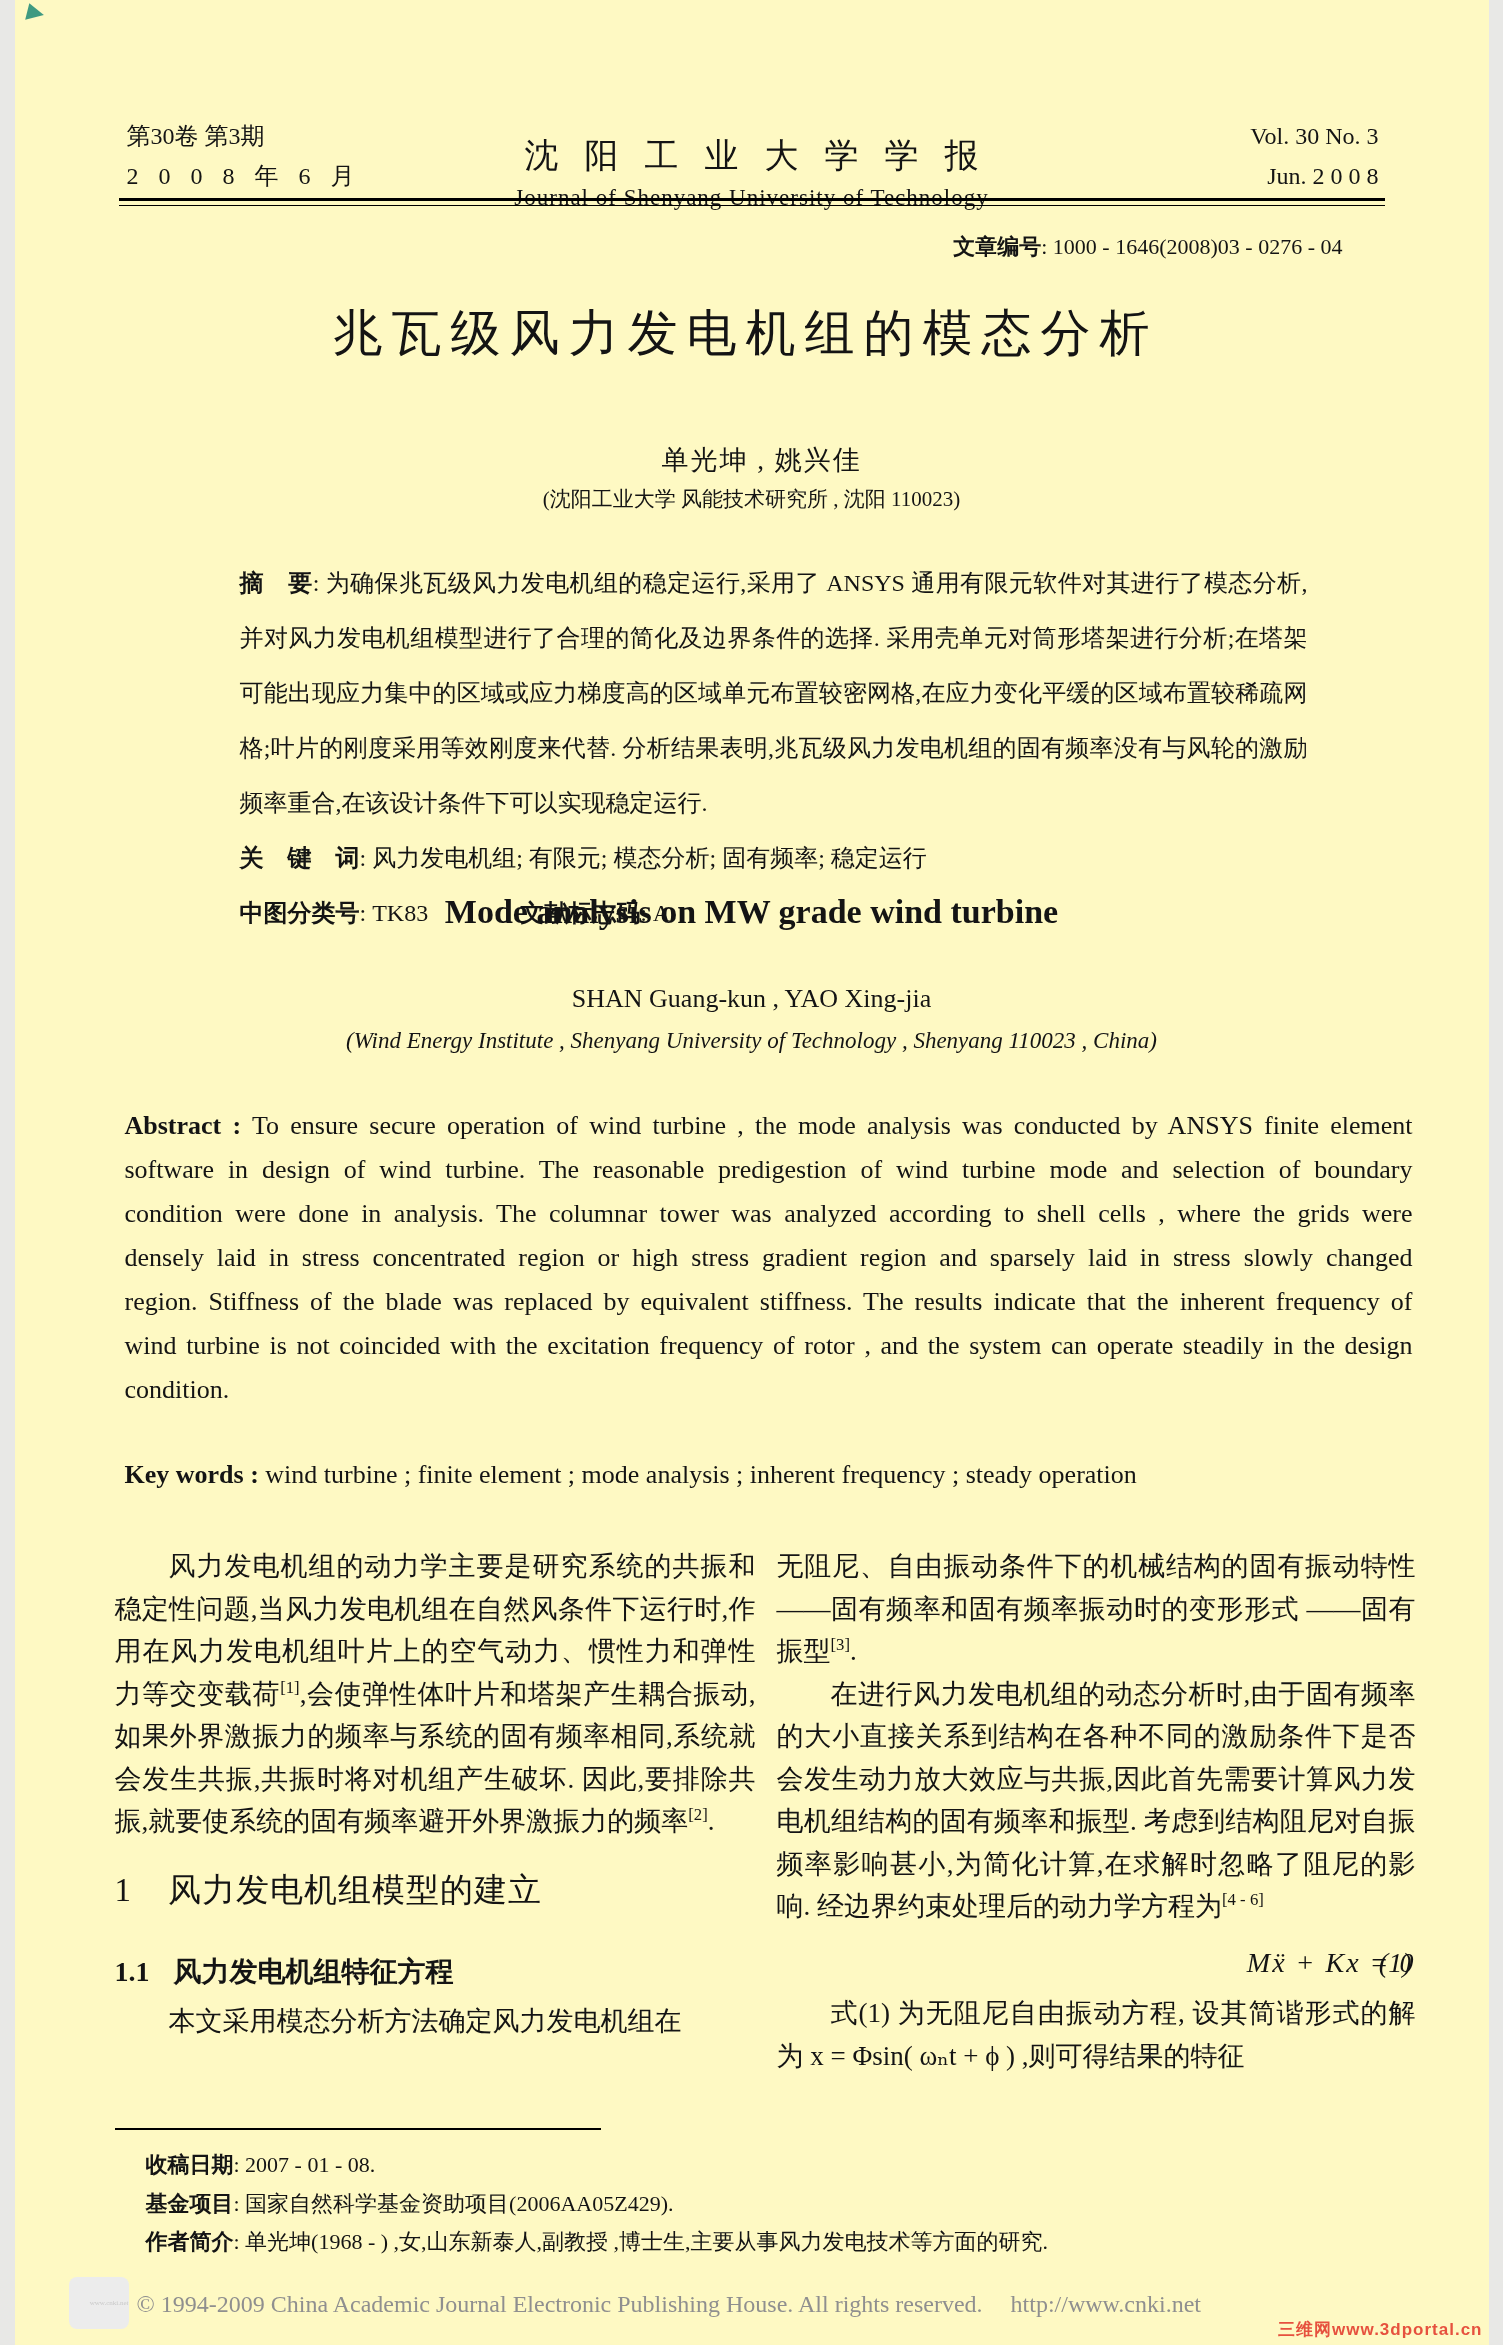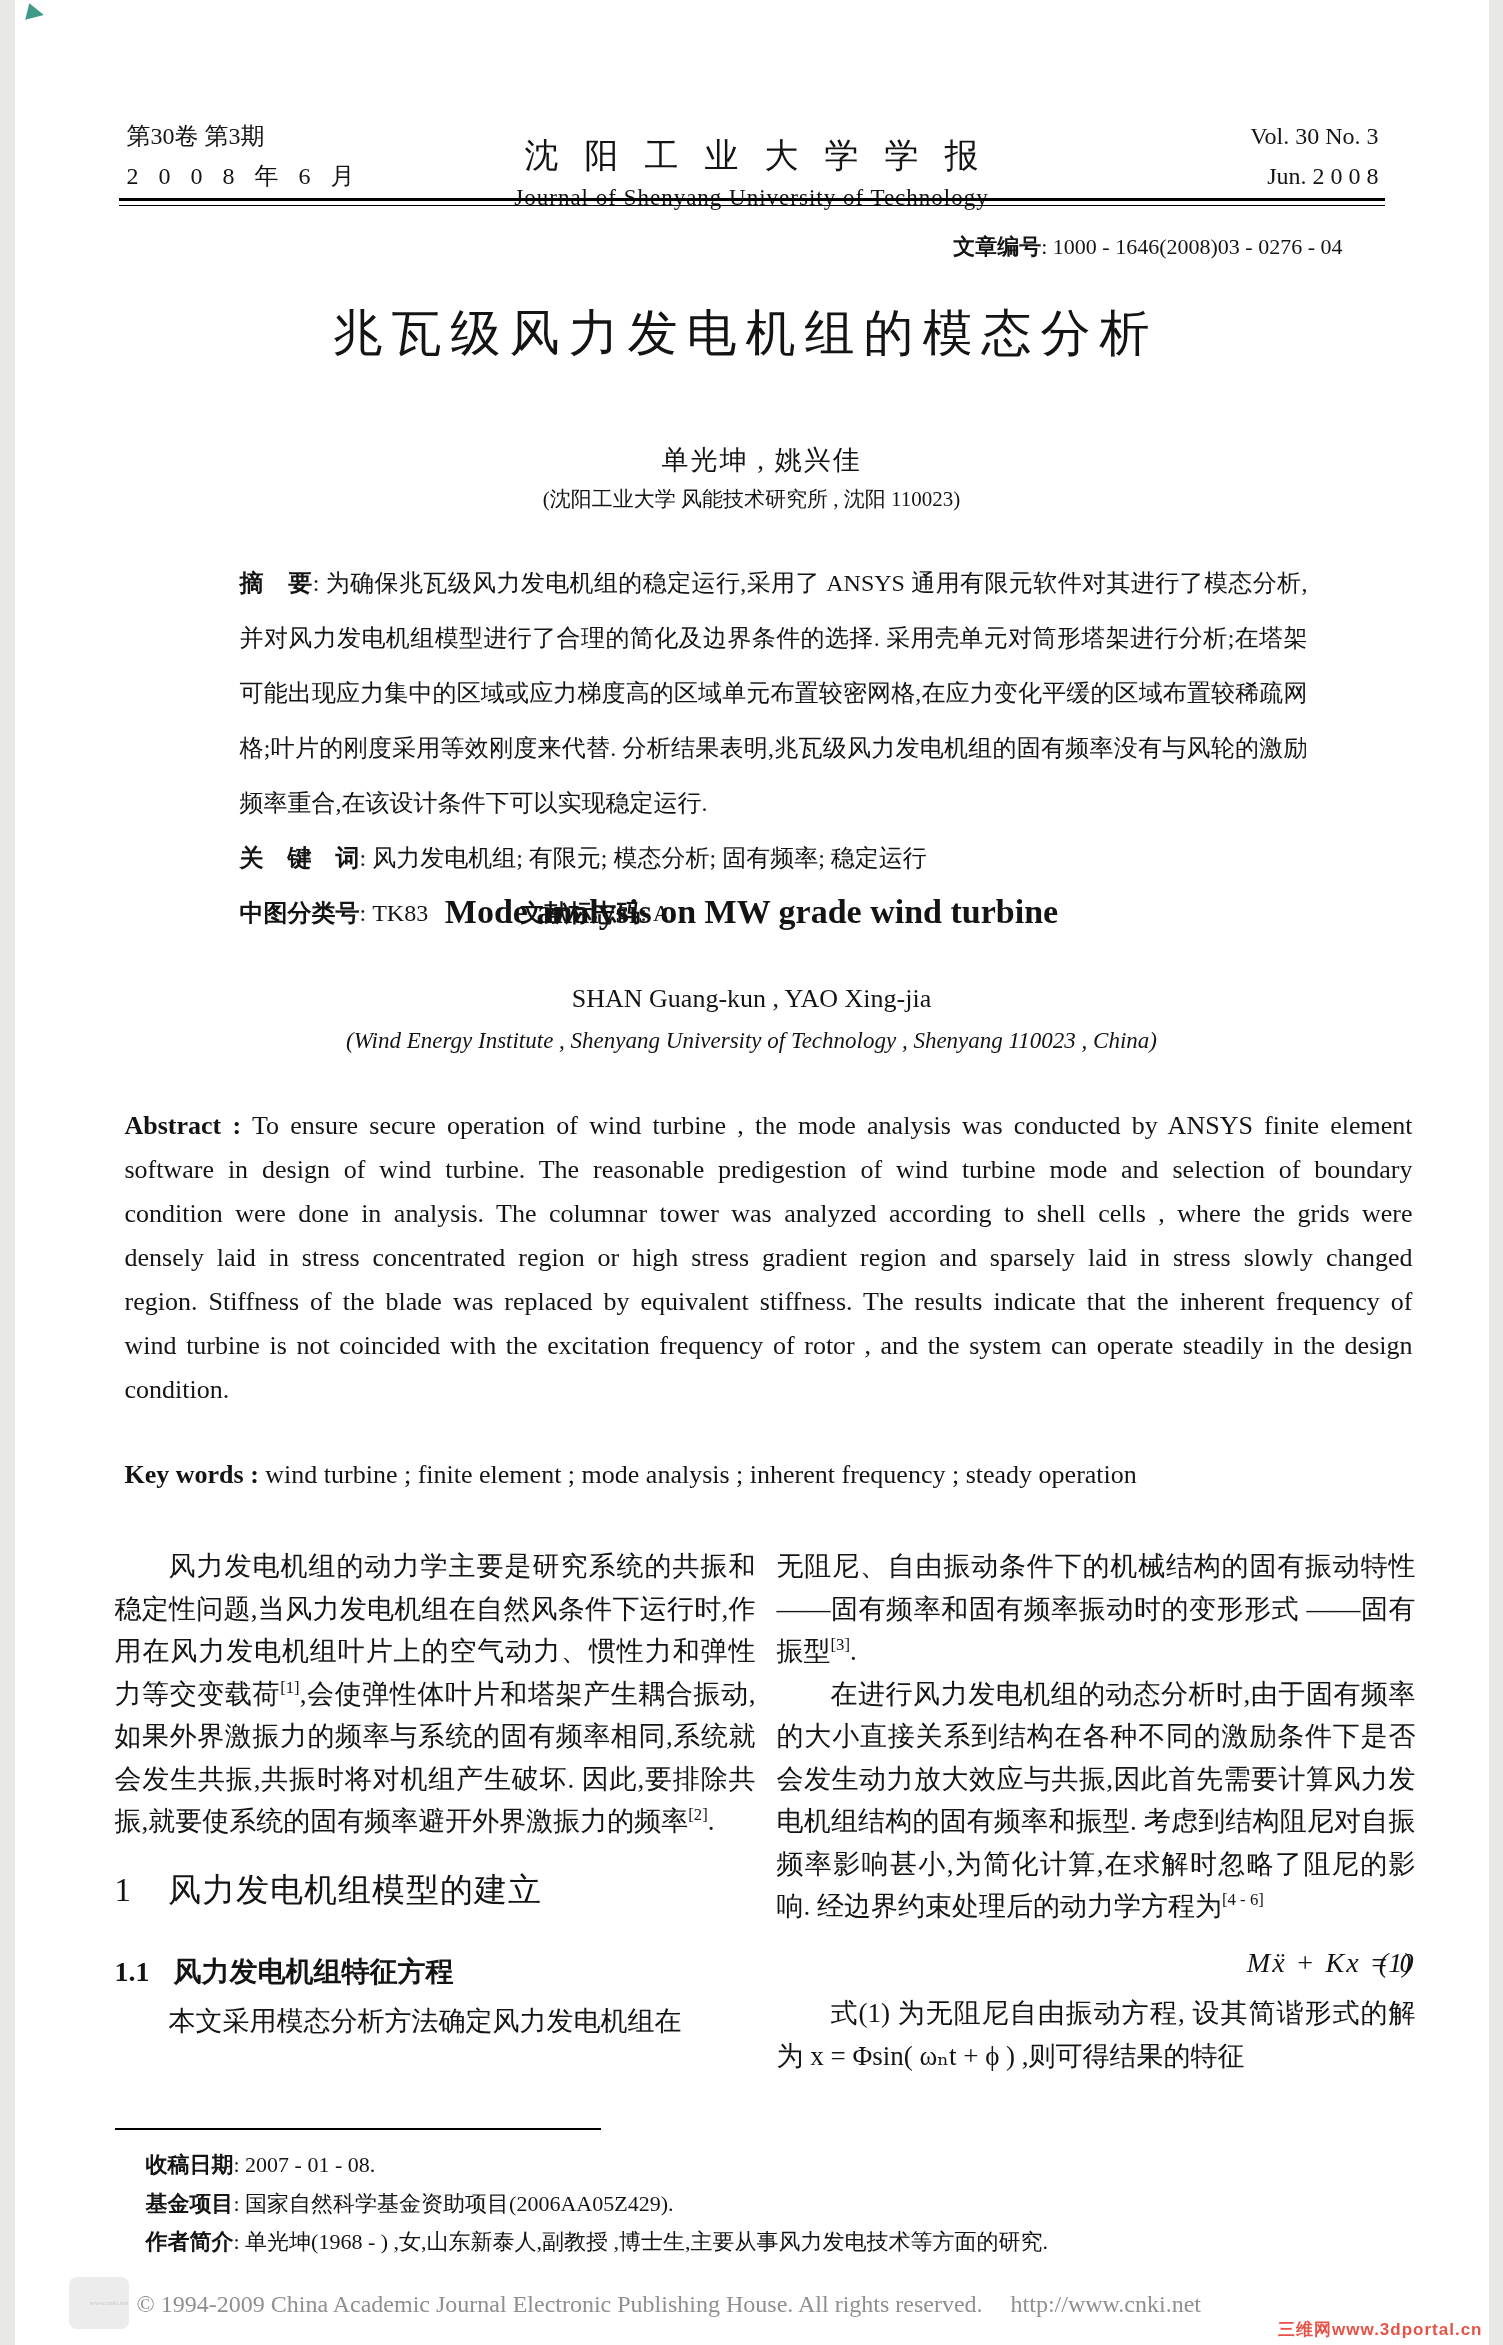--- a/index.html
+++ b/index.html
@@ -1,16 +1,16 @@
 <!DOCTYPE html>
 <html><head>
 <meta charset="utf-8">
 <style>
   html,body{margin:0;padding:0;background:#e8e8e6;}
-  .page{position:relative;width:1474px;height:2345px;margin:0 auto;background:#ffffff;
+  .page{position:relative;width:1474px;height:2345px;margin:0 auto;background:#fef9c3;
         font-family:"Liberation Serif","DejaVu Serif",serif;color:#141414;overflow:hidden;}
   .abs{position:absolute;}
   .just{text-align:justify;text-justify:inter-ideograph;}
   p{margin:0;padding:0;}
   b{font-weight:bold;}
   sup{font-size:0.62em;vertical-align:super;line-height:0;}
 
   
   #hdr-left{left:112px;top:116px;font-size:24px;line-height:40px;}
   #hdr-left .spaced{letter-spacing:7px;}

